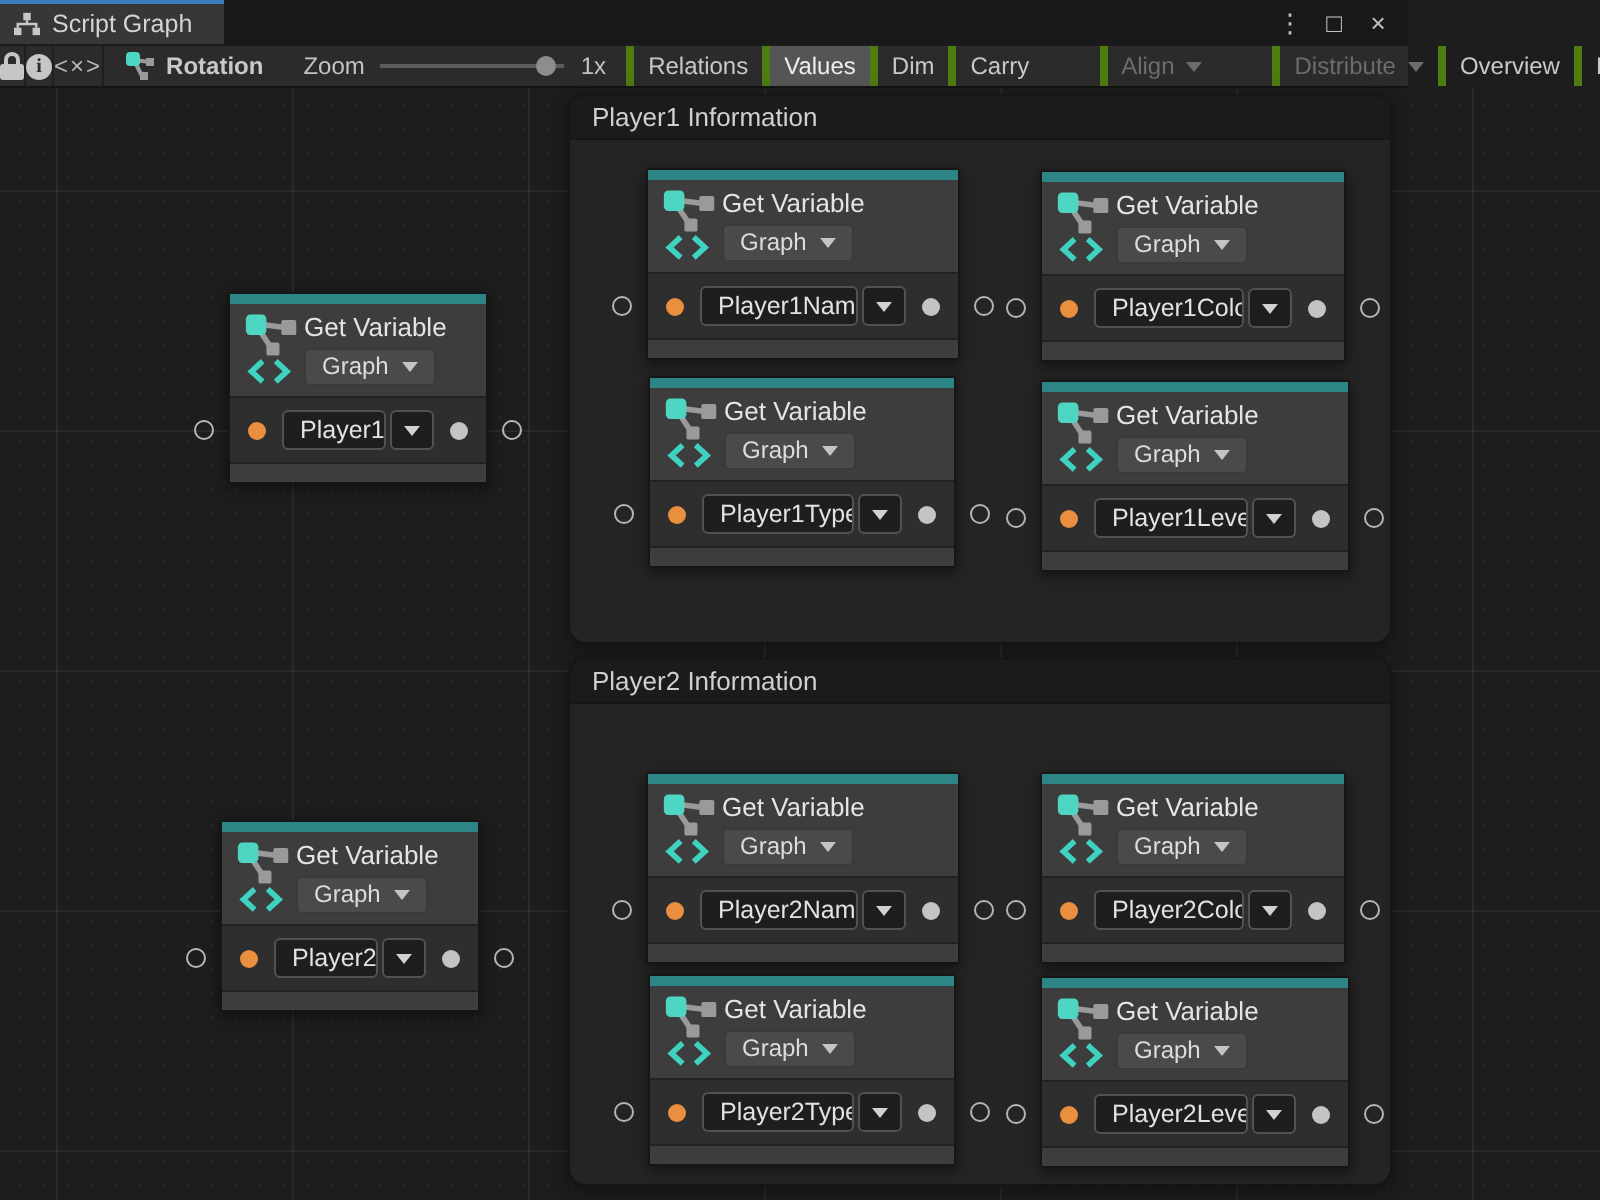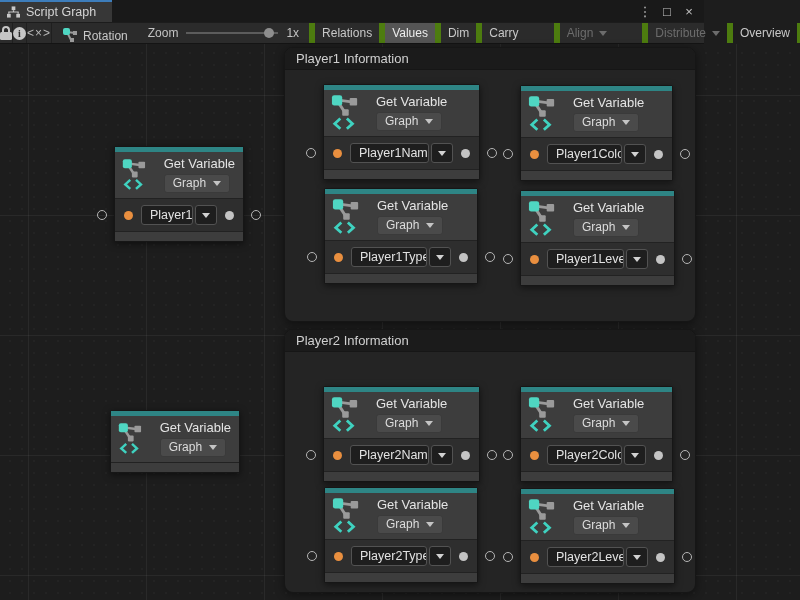--- a/index.html
+++ b/index.html
@@ -18,37 +18,37 @@
 
   
   .toolbar { position:absolute; top:22px; left:0; right:0; height:22px; background:#2b2b2b;
     border-top:1px solid #1c1c1c; border-bottom:1px solid #141414;
     display:flex; align-items:stretch; font-size:12px; color:#c8c8c8; }
   .tbtn { display:flex; align-items:center; justify-content:center; padding:0 7px;
     border-right:1px solid #1f1f1f; white-space:nowrap; }
   .tbtn.square { width:26px; padding:0; }
   .tbtn.wide { width:72px; padding:0; }
   .tb-right { margin-left:auto; display:flex; align-items:stretch; }
-  .tb-right .tbtn { border-right:none; border-left:6px solid #4d7c0f;text-align:right; }
+  .tb-right .tbtn { border-right:none; border-left:4px solid #4d7c0f;text-align:right; }
   .tbtn.active { background:#555555; color:#ededed; }
   .tbtn.disabled { color:#6c6c6c;margin-left:28px; }
   .dd-caret { width:0; height:0; border-left:4px solid transparent; border-right:4px solid transparent;
     border-top:5px solid #b9b9b9; margin-left:6px; display:none; }
   .tbtn.has-dd .dd-caret { display:inline-block; }
   .tbtn.disabled .dd-caret { border-top-color:#6c6c6c; }
   .lock-glyph { position:relative; width:12px; height:14px; }
   .lock-glyph .shackle { position:absolute; top:0; left:2px; width:8px; height:8px;
     border:2px solid #c6c6c6; border-bottom:none; border-radius:4px 4px 0 0; }
   .lock-glyph .body { position:absolute; bottom:0; left:0; width:12px; height:8px;
     background:#c6c6c6; border-radius:1.5px; }
   .info-glyph { width:13px; height:13px; border-radius:50%; background:#c6c6c6; color:#2b2b2b;
     font-size:10px; font-weight:bold; display:flex; align-items:center; justify-content:center;
     font-family:"Liberation Serif", serif; }
   .code-glyph { font-size:12px; color:#b9b9b9; letter-spacing:1px; }
-  .breadcrumb { display:flex; align-items:flex-end; gap:5px; padding:0 10px; border-right:none; }
+  .breadcrumb { display:flex; align-items:center; gap:5px; padding:0 10px; border-right:none;font-weight:bold; }
   .zoom-area { display:flex; align-items:center; gap:8px; padding:4px 10px; }
   .zoom-label { color:#c3c3c3; }
   .slider { position:relative; width:92px; height:12px; }
   .slider .track { position:absolute; top:5px; left:0; right:0; height:2px; background:#5c5c5c; }
   .slider .handle { position:absolute; top:1px; left:78px; width:10px; height:10px; border-radius:50%;
     background:#8d8d8d; }
   .zoom-value { color:#c3c3c3; }
 
   
   .canvas { position:absolute; top:44px; left:0; width:800px; height:556px;
@@ -64,21 +64,21 @@
   .group { position:absolute; background:#242424; border:1px solid #161616; border-radius:9px;
     box-shadow:0 2px 10px rgba(0,0,0,0.45); }
   .group-header { height:22px; background:#1b1b1b; border-radius:8px 8px 0 0;
     border-bottom:1px solid #161616; display:flex; align-items:center; padding:0 11px; }
   .group-title { color:#d0d0d0; font-size:13px; white-space:nowrap; }
 
   
   .node { position:absolute; background:#2d2d2d; border:1px solid #161616;
     box-shadow:0 2px 7px rgba(0,0,0,0.5); border-radius:2px; }
   .node-strip { height:5px; background:#2e8585; }
-  .node-header { background:#3d3d3d; display:flex; align-items:center; gap:17px; padding:4px 8px 5px 7px; }
+  .node-header { background:#3d3d3d; display:flex; align-items:center; gap:2px; padding:4px 8px 5px 7px; }
   .node-head-text { display:flex; flex-direction:column; align-items:flex-start; gap:3px; }
   .node-title { color:#e4e4e4; font-size:13px; white-space:nowrap; }
   .scope-dd { display:inline-flex; align-items:center; gap:7px; background:#4a4a4a;
     border:1px solid #3a3a3a; border-radius:3px; padding:1px 8px 2px 8px; }
   .scope-dd .label { color:#dcdcdc; font-size:12px; }
   .scope-dd .caret { width:0; height:0; border-left:4px solid transparent;
     border-right:4px solid transparent; border-top:5px solid #c4c4c4; }
   .port-row { position:relative; background:#2e2e2e; border-top:1px solid #222222;
     height:33px; display:flex; align-items:center; padding:0 9px; gap:8px; }
   .dot { width:9px; height:9px; border-radius:50%; flex:none; }
@@ -398,20 +398,32 @@
             <path d="M17 26 L23 31.5 L17 37" stroke="#3fd2c0" stroke-width="3" fill="none"></path>
           </svg>
           <div class="node-head-text">
             <span class="node-title">Get Variable</span>
             <span class="scope-dd">
               <span class="label">Graph</span>
               <span class="caret"></span>
             </span>
           </div>
         </div>
+        <div class="port-row">
+          <span class="outer-port left"></span>
+          <span class="dot orange"></span>
+          <span class="name-dd">
+            <span class="name-field">Player2</span>
+            <span class="name-arrow">
+              <span class="caret"></span>
+            </span>
+          </span>
+          <span class="dot white"></span>
+          <span class="outer-port right"></span>
+        </div>
         <div class="node-footer"></div>
       </div>
 
       <div class="node" style="left: 323px; top: 342px; width: 157px;">
         <div class="node-strip"></div>
         <div class="node-header">
           <svg width="28" height="37" viewBox="0 0 30 39">
             <line x1="6" y1="6" x2="22" y2="8" stroke="#9a9a9a" stroke-width="3"></line>
             <line x1="6" y1="6" x2="14" y2="18" stroke="#9a9a9a" stroke-width="3"></line>
             <rect x="20" y="4" width="8" height="8" rx="1" fill="#9a9a9a"></rect>

